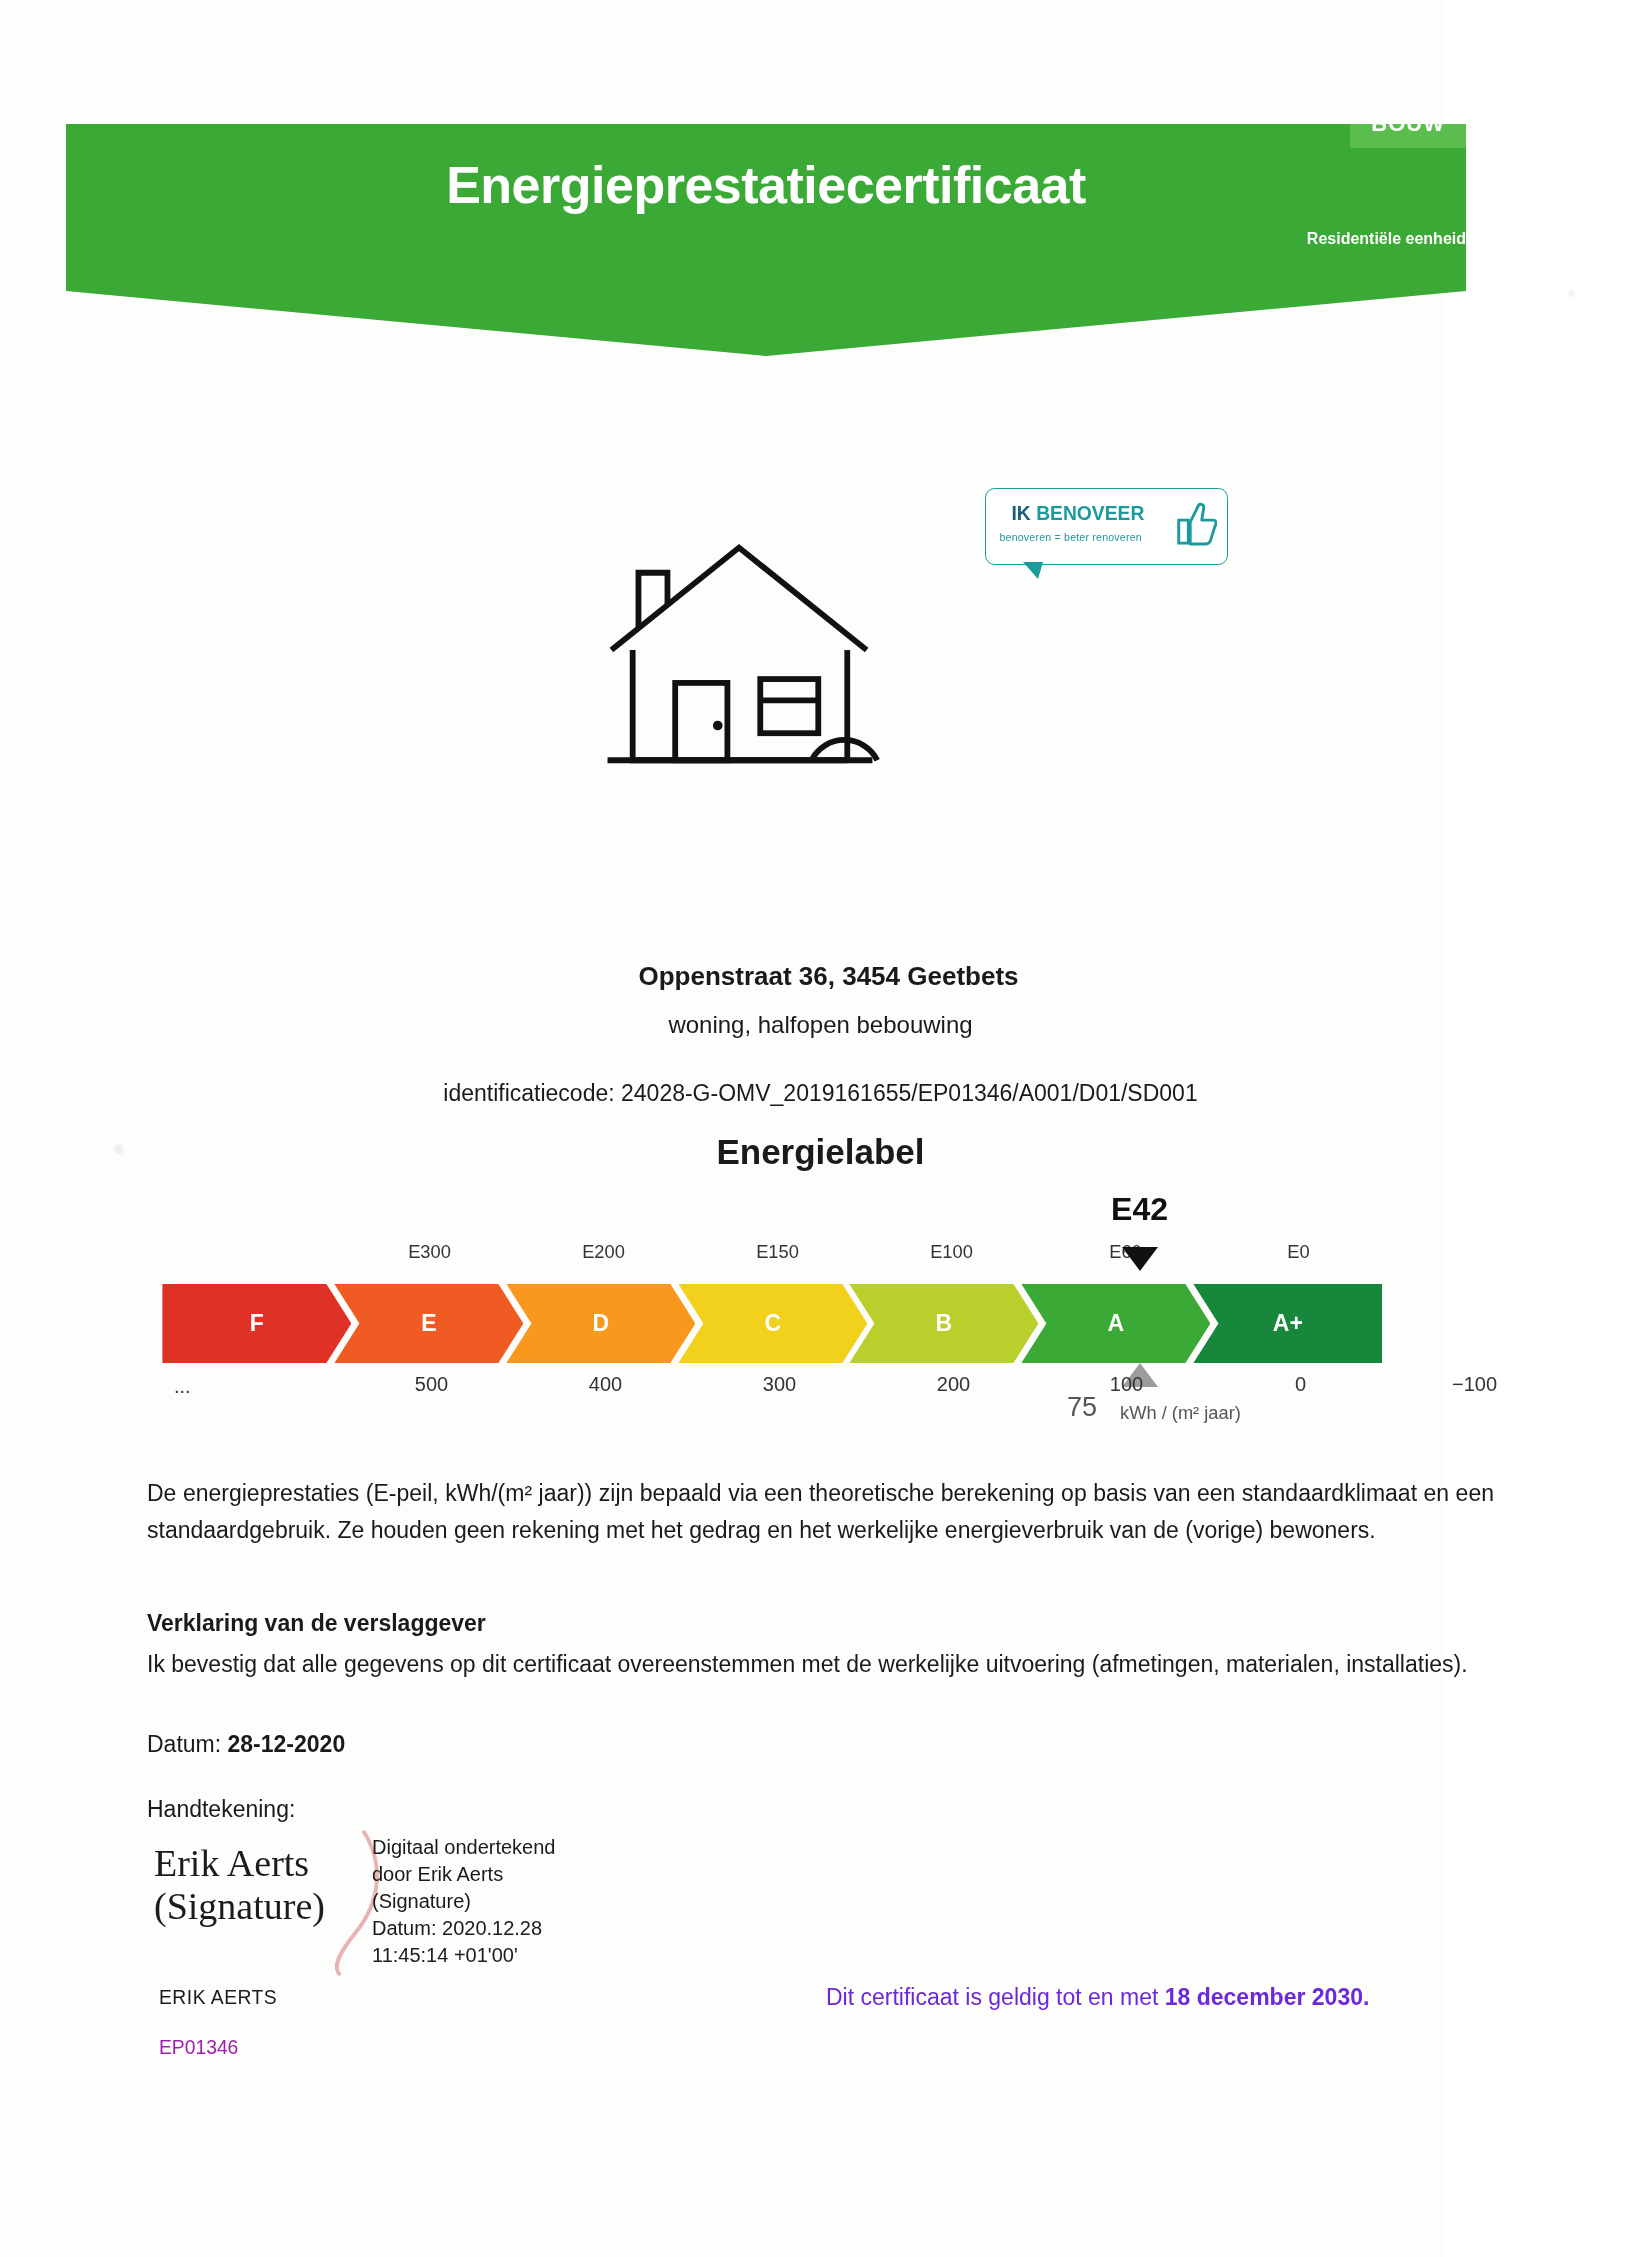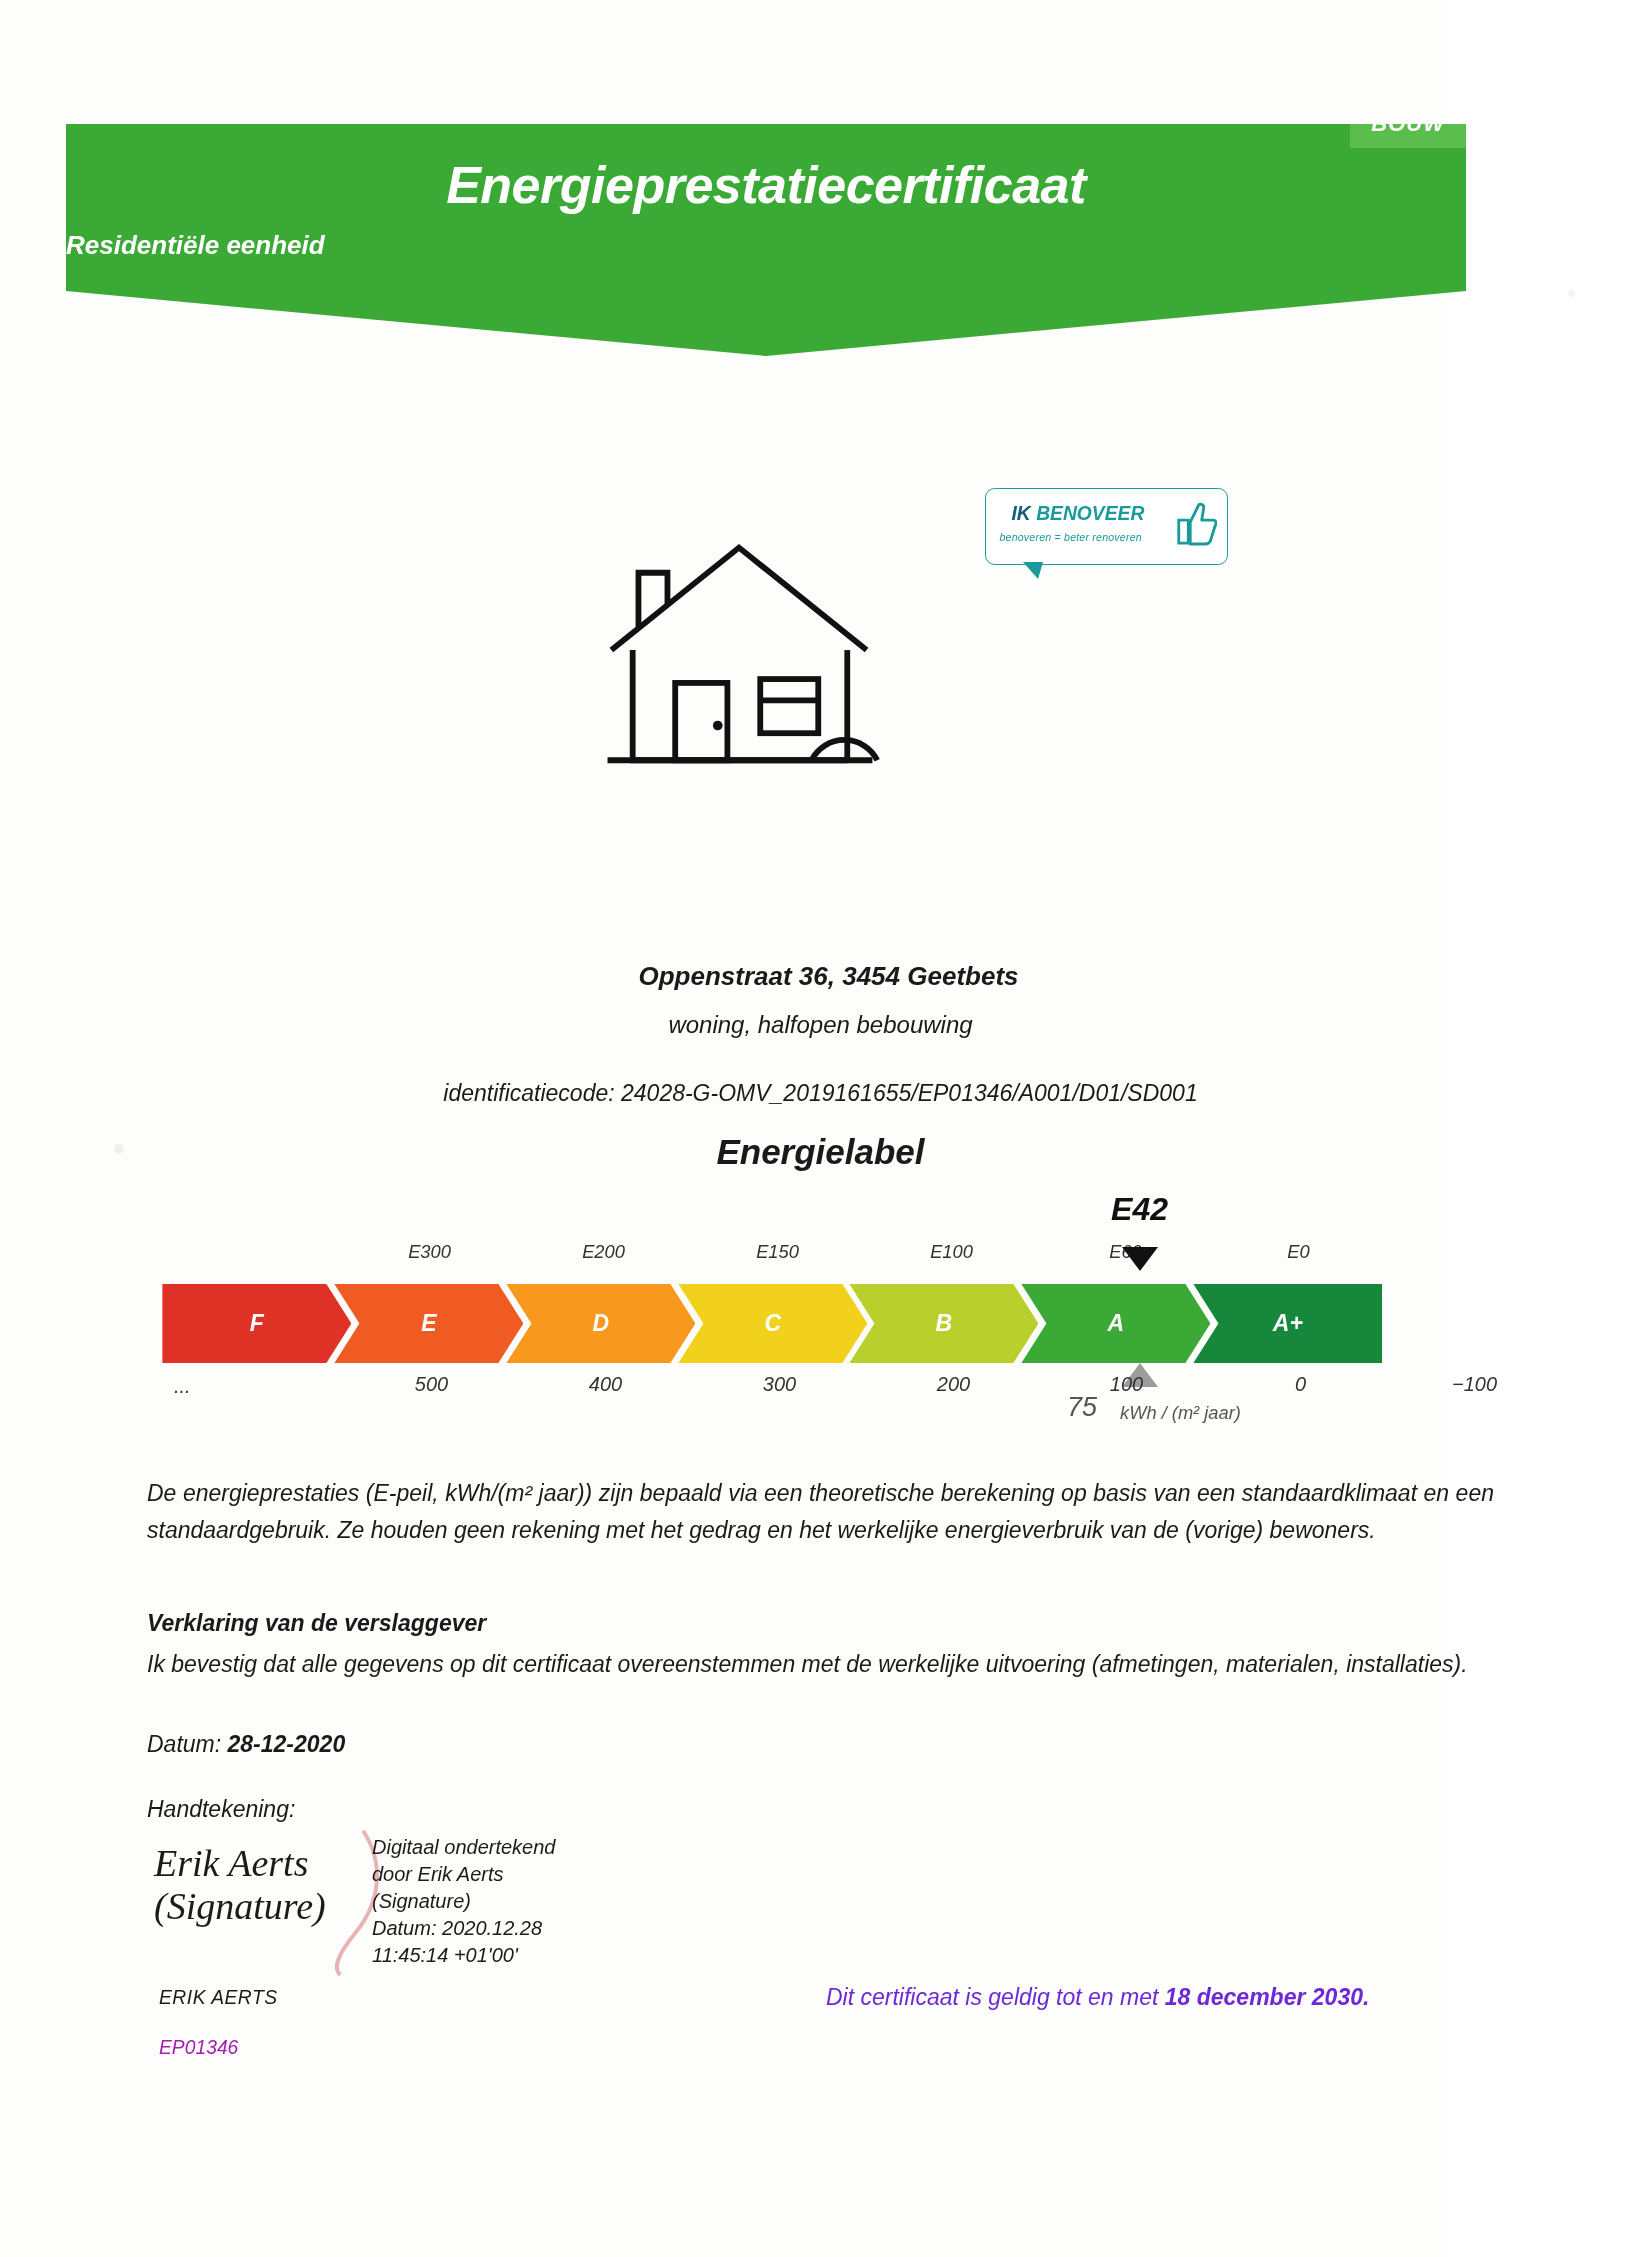--- a/index.html
+++ b/index.html
@@ -15,21 +15,20 @@
     color: #1a1a1a;
     overflow: hidden;
   }
 
   .page {
     position: absolute;
     left: 0; top: 0;
     width: 1445px;
     height: 2257px;
     background: #fdfdfc;
-    font-style: italic;
   }
 
   
   .banner {
     position: absolute;
     left: 66px;
     top: 124px;
     width: 1400px;
     height: 232px;
     background: #3aa935;
@@ -44,22 +43,22 @@
     text-align: center;
     font-size: 52px;
     font-weight: bold;
     letter-spacing: -0.5px;
   }
   .banner-sub {
     position: absolute;
     left: 0;
     right: 0;
     top: 106px;
-    text-align: left;
-    font-size: 26px;
+    text-align: right;
+    font-size: 16px;
     font-weight: bold;
   }
   .bouw-tag {
     position: absolute;
     right: 0px;
     top: -23px;
     background: #5bbd4e;
     color: #ffffff;
     font-size: 22px;
     font-weight: bold;

